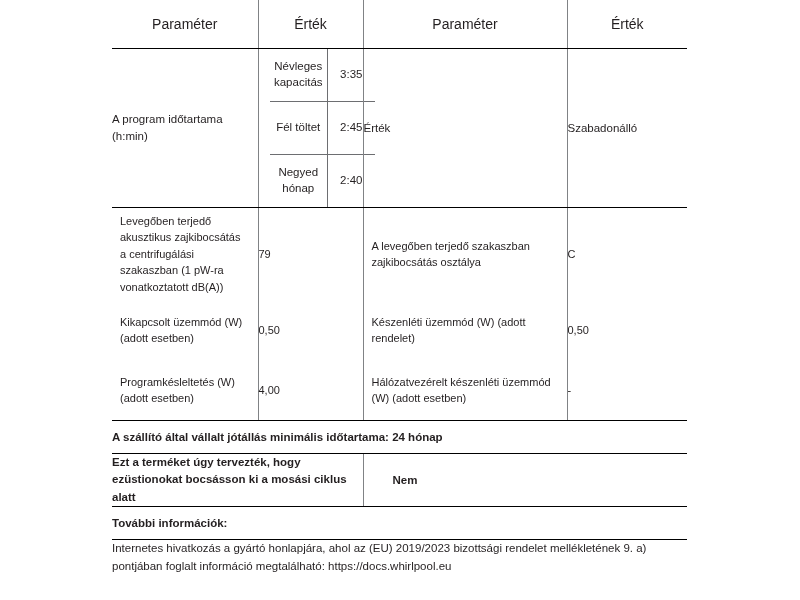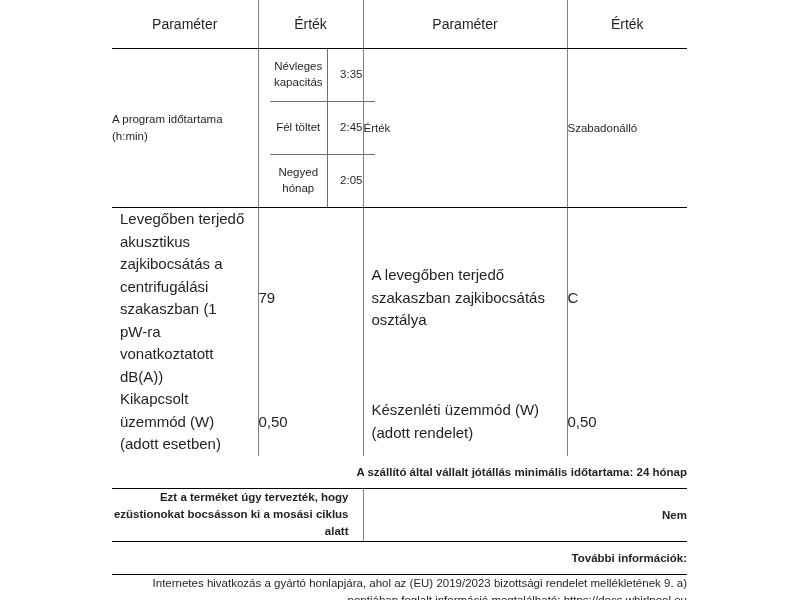--- a/index.html
+++ b/index.html
@@ -83,32 +83,31 @@
   }
   .subtbl tr td:first-child { border-left: none; }
   .subtbl tr td:last-child  { border-right: none; }
   .subtbl tr:first-child td { border-top: none; }
   .subtbl tr:last-child td  { border-bottom: none; }
   col.s1 { width: 58px; }
   col.s2 { width: 47px; }
 
   
   .blk2 td {
-    font-size: 15px;
+    font-size: 11px;
     line-height: 1.5;
     margin-left: 8px;
   }
   .blk2 .pcell { padding: 0 12px 0 8px; }
 
   
   .bot {
     width: 100%;
     border-collapse: collapse;
     table-layout: fixed;
-    text-align: right;
   }
   .bot td {
     padding: 0;
     vertical-align: middle;
     font-size: 11.5px;
   }
   .bold-line {
     font-weight: bold;
     font-size: 11.5px;
     color: #231f20;
@@ -167,21 +166,21 @@
                 <tr>
             <td>Névleges kapacitás</td>
             <td>3:35</td>
           </tr>
           <tr>
             <td>Fél töltet</td>
             <td>2:45</td>
           </tr>
           <tr>
             <td>Negyed hónap</td>
-            <td>2:05</td>
+            <td>2:40</td>
           </tr>
         </tbody>
             </table>
       </td>
 
       <td class="vline pcell">Érték</td>
       <td class="vline vcell">Szabadonálló</td>
     </tr>
   </tbody>
     </table>
@@ -202,40 +201,46 @@
       <td class="t-top vline vcell">C</td>
     </tr>
 
     <tr>
       <td class="pcell" style="height:60px">Kikapcsolt üzemmód (W) (adott esetben)</td>
       <td class="vline vcell">0,50</td>
       <td class="vline pcell">Készenléti üzemmód (W) (adott rendelet)</td>
       <td class="vline vcell">0,50</td>
     </tr>
 
+    <tr>
+      <td class="pcell t-bottom" style="height:60px">Programkésleltetés (W) (adott esetben)</td>
+      <td class="vline vcell t-bottom">4,00</td>
+      <td class="vline pcell t-bottom">Hálózatvezérelt készenléti üzemmód (W) (adott esetben)</td>
+      <td class="vline vcell t-bottom">-</td>
+    </tr>
   </tbody>
     </table>
 
   <table class="bot">
     <tbody>
         <tr>
       <td class="bold-line pad-l t-bottom" style="height:32px">A szállító által vállalt jótállás minimális időtartama: 24 hónap</td>
     </tr>
   </tbody>
     </table>
 
   <table class="bot">
     <colgroup>
       <col style="width:251px">
         <col style="width:324px">
     </colgroup>
     <tbody>
         <tr>
       <td class="bold-line pad-l t-bottom" style="height:52px; line-height:1.5; padding-right:14px">Ezt a terméket úgy tervezték, hogy ezüstionokat bocsásson ki a mosási ciklus alatt</td>
-      <td class="bold-line vline t-bottom" style="padding-left:8px">Nem</td>
+      <td class="bold-line vline t-bottom" style="padding-left:29px">Nem</td>
     </tr>
   </tbody>
     </table>
 
   <table class="bot">
     <tbody>
         <tr>
       <td class="bold-line pad-l t-bottom" style="height:32px">További információk:</td>
     </tr>
     <tr>

